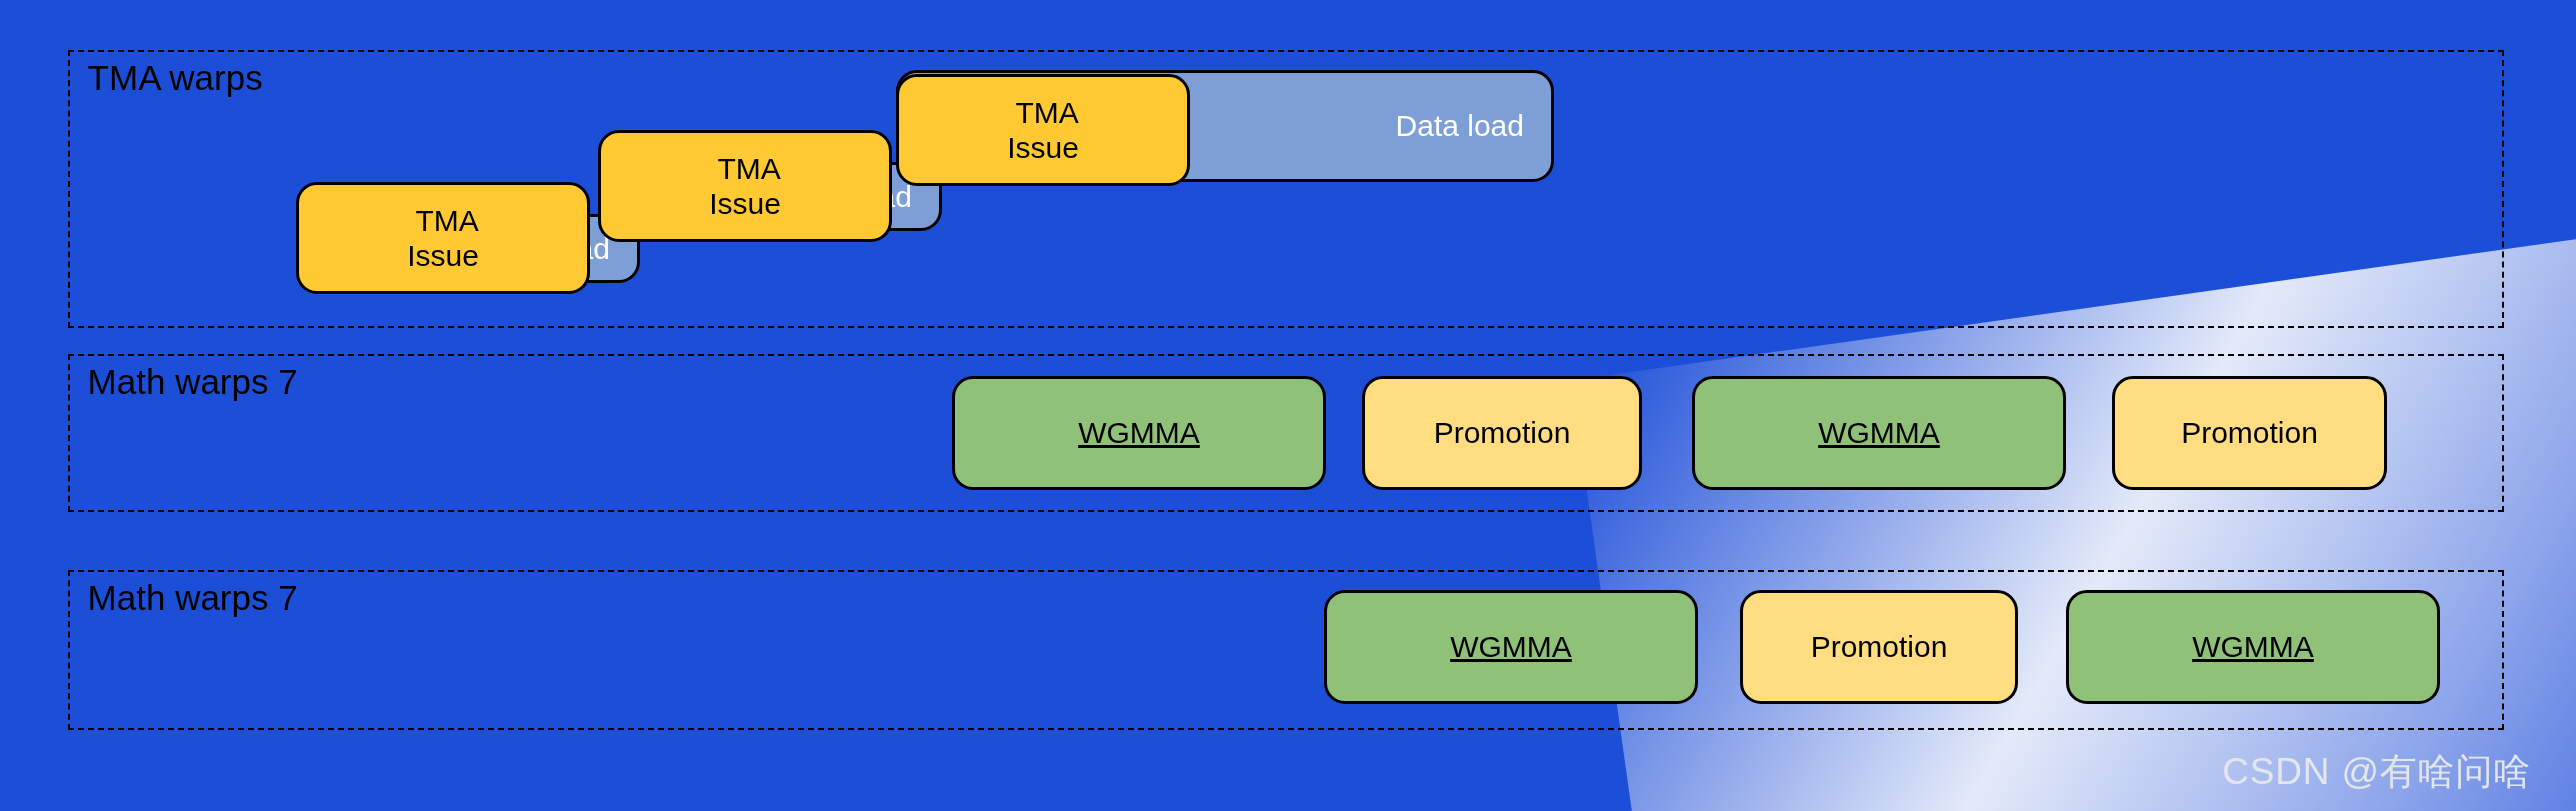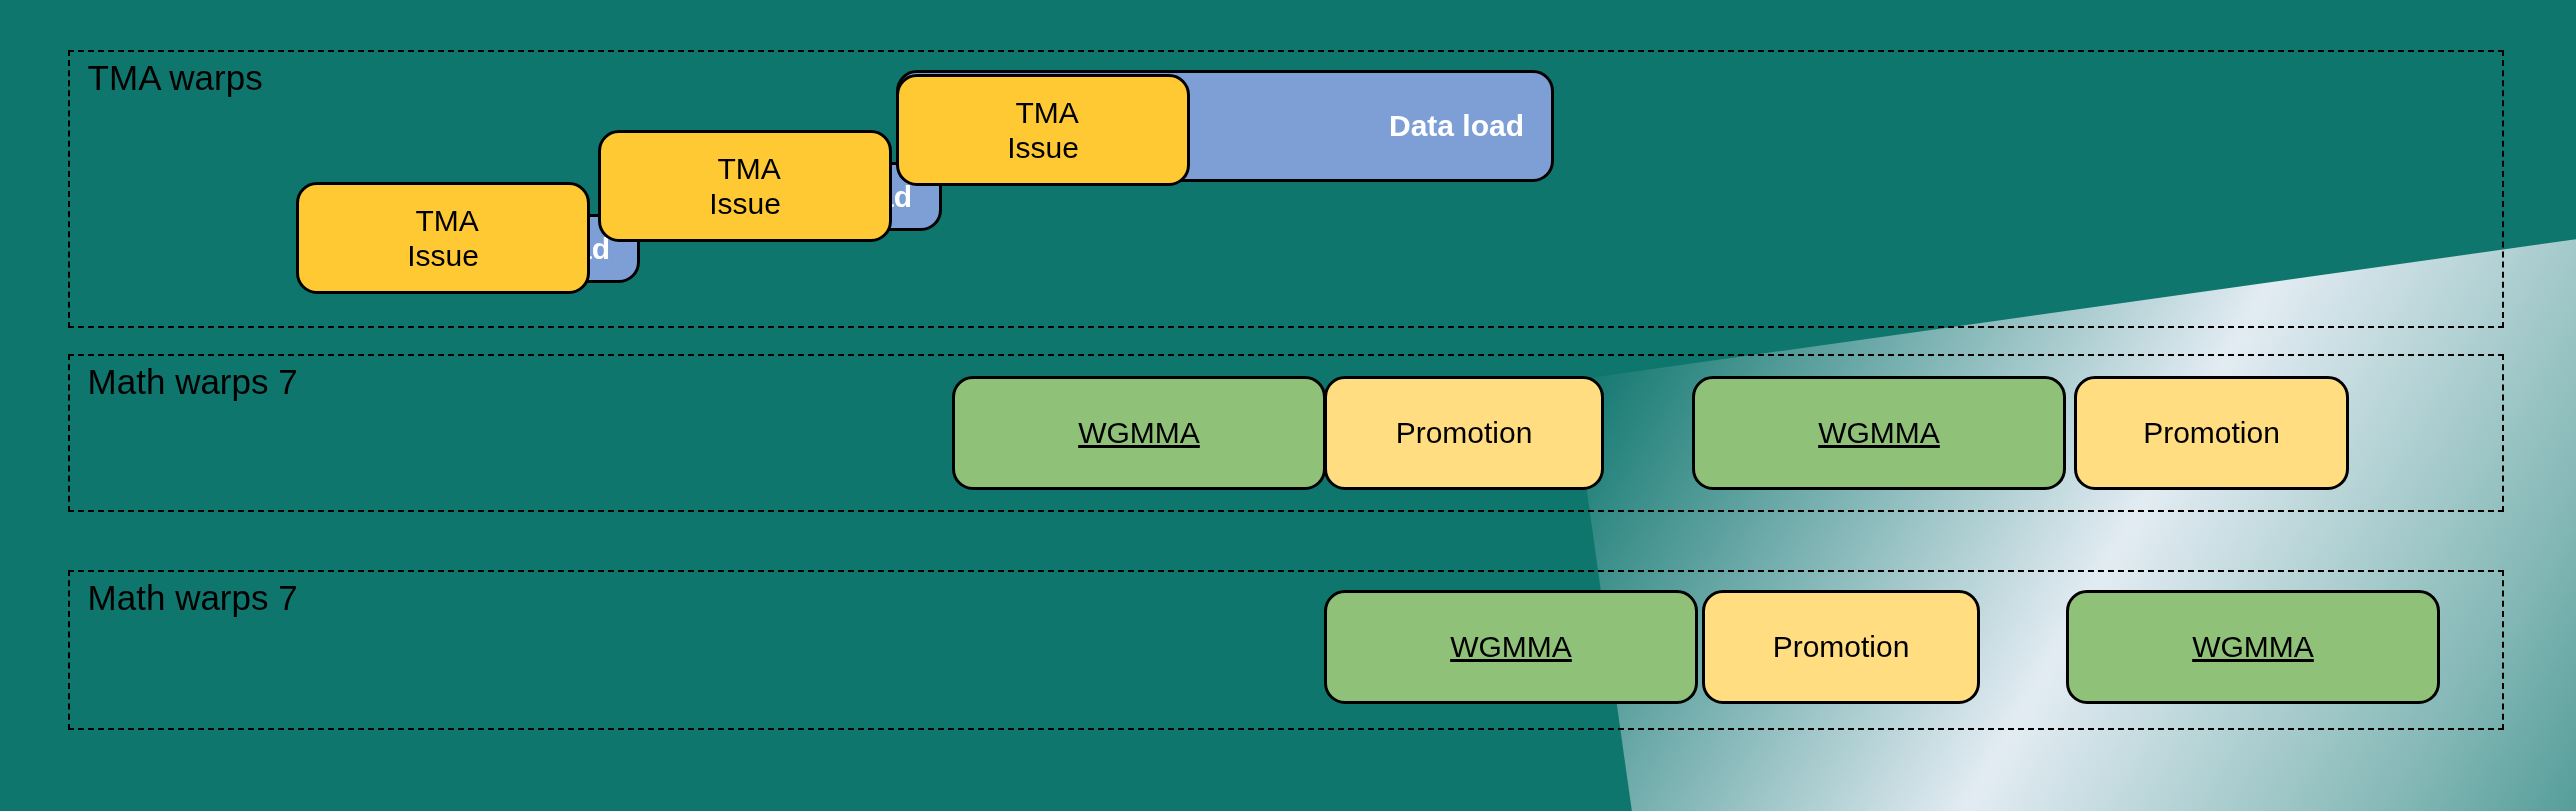--- a/index.html
+++ b/index.html
@@ -6,21 +6,21 @@
   html, body {
     width: 2576px; height: 811px;
     background: #ffffff;
     font-family: "Liberation Sans", sans-serif;
     overflow: hidden;
   }
   #canvas {
     position: relative;
     width: 2576px;
     height: 811px;
-    background: #0f766e;
+    background: #1d4ed8;
   }
 
   
   .sheen {
     position: absolute;
     right: -160px;
     bottom: -208px;
     width: 1120px;
     height: 720px;
     background: linear-gradient(128deg, rgba(246,248,253,0) 0%, rgba(238,242,250,0.95) 42%, rgba(247,249,253,0.5) 70%, rgba(255,255,255,0) 100%);
@@ -51,24 +51,24 @@
     align-items: center;
     justify-content: center;
     text-align: right;
     font-size: 30px;
     line-height: 1.18;
     color: #000000;
     white-space: pre-line;
   }
 
   .tma-issue   { background: #ffc933; }
-  .data-load   { background: #7e9fd6; color: #ffffff; justify-content: flex-end; padding-right: 27px; font-weight: bold; }
+  .data-load   { background: #7e9fd6; color: #ffffff; justify-content: flex-end; padding-right: 27px; }
   .wgmma       { background: #8fc островов; text-decoration: underline; }
   .wgmma       { background: #8fc278; }
-  .promotion   { background: #ffdd80; }
+  .promotion   { background: #ffdd80; margin-left: 38px; }
 
   .watermark {
     position: absolute;
     right: 45px;
     bottom: 14.4px;
     font-size: 37px;
     color: #e3e6ec;
     letter-spacing: 0.8px;
     white-space: nowrap;
     user-select: none;
@@ -102,15 +102,16 @@
       <div class="blk wgmma" style="left: 1692px; top: 376px; width: 374px; height: 114px;">WGMMA</div>
       <div class="blk promotion" style="left: 2074px; top: 376px; width: 275px; height: 114px;">Promotion</div>
       <div class="lane" style="left: 68px; top: 570px; width: 2436px; height: 160px;">
         <div class="lane-label">Math warps 7</div>
       </div>
       <div class="blk wgmma" style="left: 1324px; top: 590px; width: 374px; height: 114px;">WGMMA</div>
       <div class="blk promotion" style="left: 1702px; top: 590px; width: 278px; height: 114px;">Promotion</div>
       <div class="blk wgmma" style="left: 2066px; top: 590px; width: 374px; height: 114px;">WGMMA</div>
     </div>
 
+  <div class="watermark">CSDN @有啥问啥</div>
 
 </div>
 
 
 </body></html>

